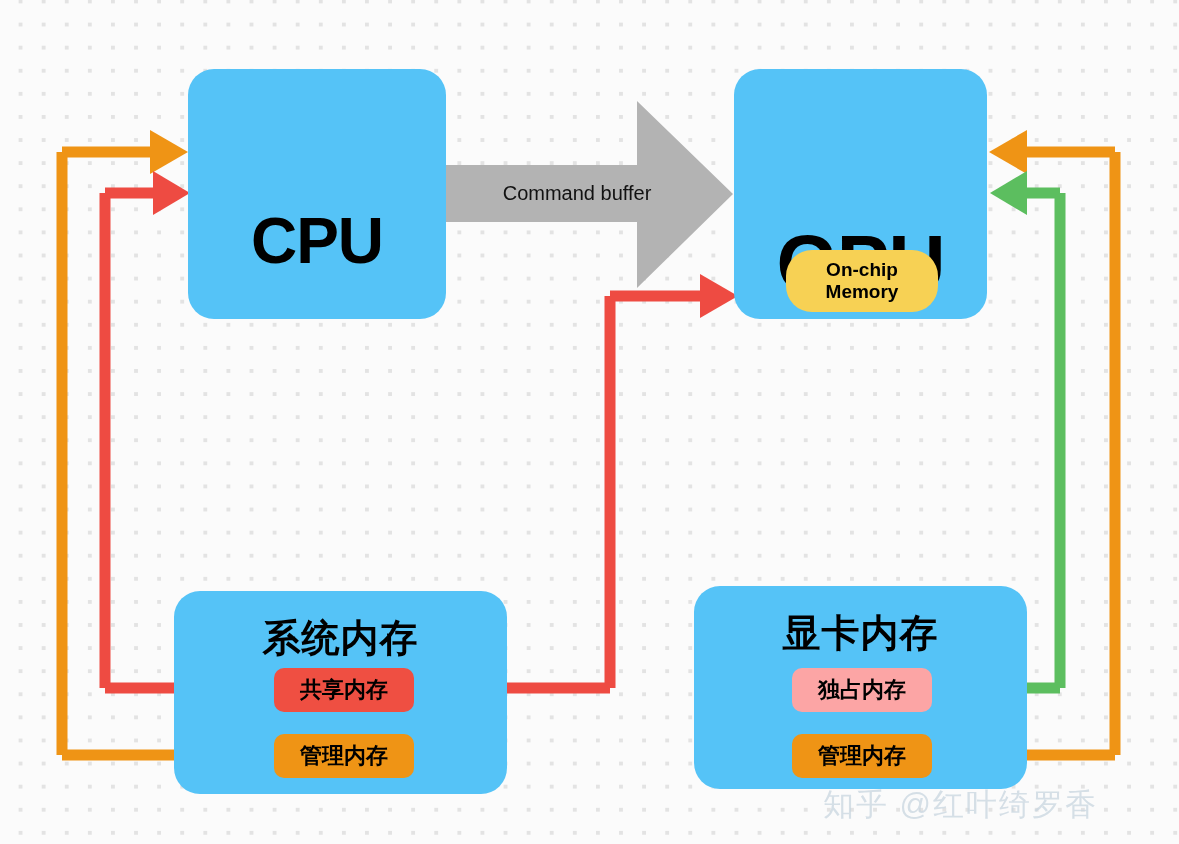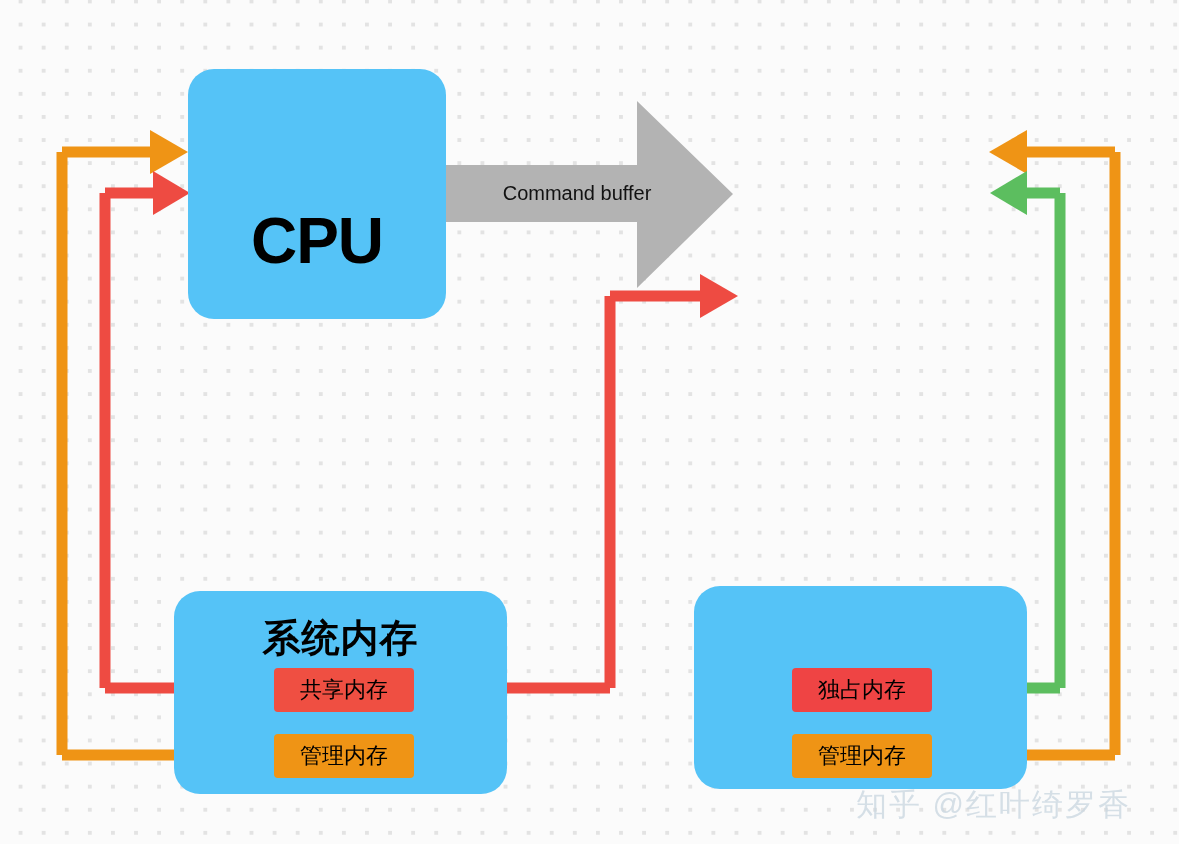--- a/index.html
+++ b/index.html
@@ -53,33 +53,33 @@
     text-align: center;
     top: 22px;
     font-size: 38px;
     font-weight: bold;
     color: #000;
     letter-spacing: 1px;
     white-space: nowrap;
   }
   .pill {
     position: absolute;
-    border-radius: 4px;
+    border-radius: 10px;
     display: flex;
     align-items: center;
     justify-content: center;
     font-size: 22px;
-    font-weight: normal;
+    font-weight: bold;
     color: #000;
     box-sizing: border-box;
     white-space: nowrap;
   }
   #pill-shared   { left: 100px; top: 77px;  width: 140px; height: 44px; background: #ef4f42; }
   #pill-managed1 { left: 100px; top: 143px; width: 140px; height: 44px; background: #ef9415; }
-  #pill-exclusive{ left: 98px;  top: 82px;  width: 140px; height: 44px; background: #ef4444; }
+  #pill-exclusive{ left: 98px;  top: 82px;  width: 140px; height: 44px; background: #fca5a5; }
   #pill-managed2 { left: 98px;  top: 148px; width: 140px; height: 44px; background: #ef9415; }
 
   #onchip {
     position: absolute;
     left: 52px; top: 181px;
     width: 152px; height: 62px;
     background: #f7d154;
     border-radius: 26px;
     display: flex;
     flex-direction: column;
@@ -95,21 +95,21 @@
     left: 487px; top: 182px;
     width: 180px;
     text-align: center;
     font-size: 20px;
     font-weight: normal;
     color: #111;
     white-space: nowrap;
   }
   #watermark {
     position: absolute;
-    left: 856px; top: 784px;
+    left: 823px; top: 784px;
     font-size: 31px;
     color: #c9d6e0;
     opacity: 0.75;
     white-space: nowrap;
     letter-spacing: 2px;
   }
 </style>
 </head>
 <body>
 
@@ -159,34 +159,42 @@
       <path d="M1060,688 L970,688" stroke="#5cbe5f" stroke-width="11" fill="none"></path>
       <polygon points="1027,171 990,193 1027,215" fill="#5cbe5f"></polygon>
       <polygon points="970,666 932,688 970,710" fill="#5cbe5f"></polygon>
     </g>
   </svg>
 
   <div class="node" id="cpu-box">
     <div class="node-title" id="cpu-title">CPU</div>
   </div>
 
+  <div class="node" id="gpu-box">
+    <div class="node-title" id="gpu-title">GPU</div>
+    <div id="onchip">
+      <span>On-chip</span>
+      <span>Memory</span>
+    </div>
+  </div>
 
   <div id="cmdbuf-label">Command buffer</div>
 
   <div class="node" id="sysmem-box">
     <div class="mem-title">系统内存</div>
     <div class="pill" id="pill-shared">
       <span>共享内存</span>
     </div>
     <div class="pill" id="pill-managed1">
       <span>管理内存</span>
     </div>
   </div>
 
   <div class="node" id="vidmem-box">
+    <div class="mem-title">显卡内存</div>
     <div class="pill" id="pill-exclusive">
       <span>独占内存</span>
     </div>
     <div class="pill" id="pill-managed2">
       <span>管理内存</span>
     </div>
   </div>
 
   <div id="watermark">知乎 @红叶绮罗香</div>
 

